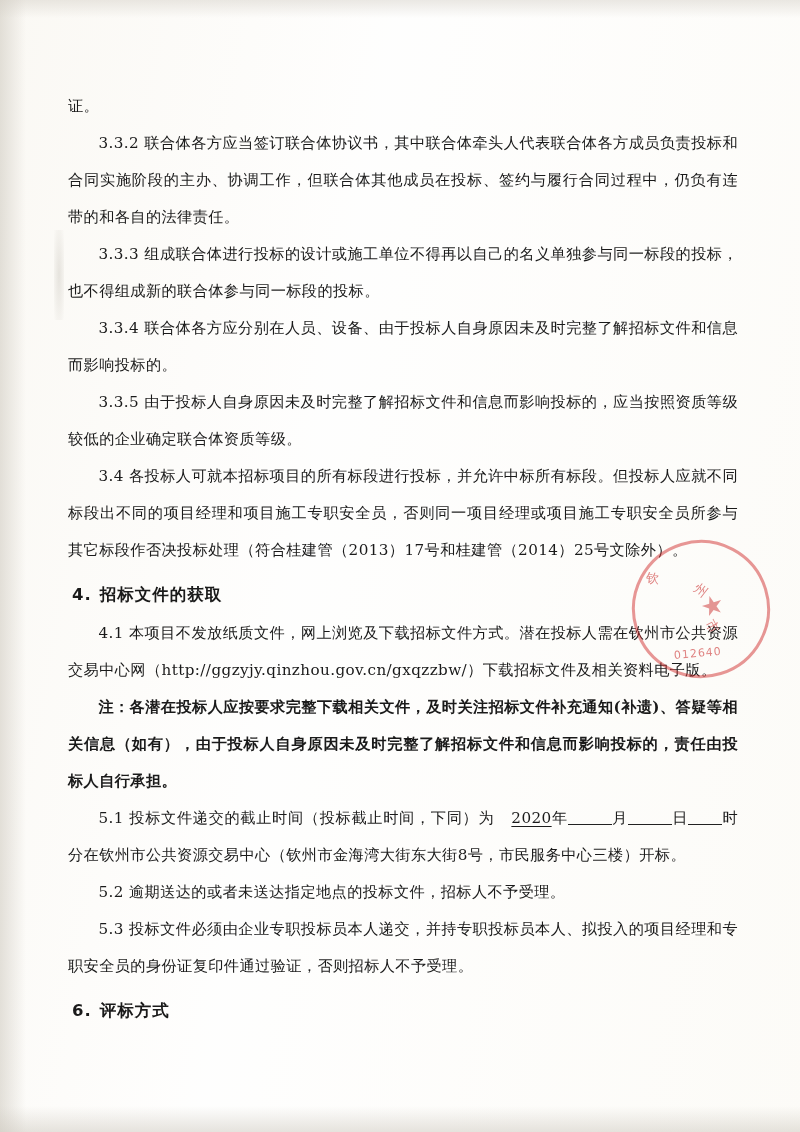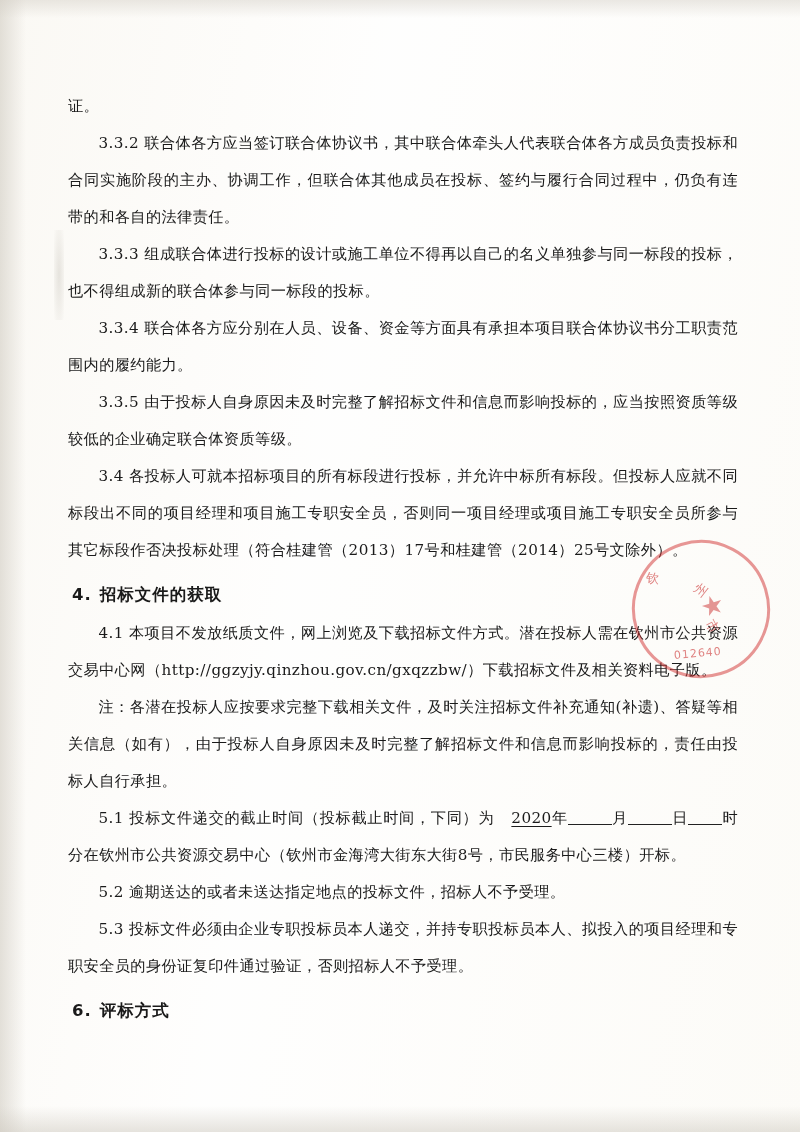--- a/index.html
+++ b/index.html
@@ -84,20 +84,21 @@
     min-width: 44px;
     border-bottom: 1px solid #222;
     height: 16px;
     vertical-align: -2px;
   }
   .blank-fill.short {
     min-width: 34px;
   }
   .small-note {
     font-size: 14.6px;
+    font-weight: bold;
   }
   .seal {
     position: absolute;
     right: 30px;
     top: 540px;
     width: 132px;
     height: 132px;
     border: 3px solid rgba(206, 40, 40, 0.62);
     border-radius: 50%;
     transform: rotate(-17deg);
@@ -170,21 +171,21 @@
   <div class="smudge"></div>
 
   <div class="content">
 
     <p class="body-line block">证。</p>
 
     <p class="para block">3.3.2 联合体各方应当签订联合体协议书，其中联合体牵头人代表联合体各方成员负责投标和合同实施阶段的主办、协调工作，但联合体其他成员在投标、签约与履行合同过程中，仍负有连带的和各自的法律责任。</p>
 
     <p class="para block">3.3.3 组成联合体进行投标的设计或施工单位不得再以自己的名义单独参与同一标段的投标，也不得组成新的联合体参与同一标段的投标。</p>
 
-    <p class="para block">3.3.4 联合体各方应分别在人员、设备、资金等方面具有承担本项目联合体协议书分工职责范围内的履约能力。</p>
+    <p class="para block">3.3.4 联合体各方应分别在人员、设备、由于投标人自身原因未及时完整了解招标文件和信息而影响投标的。</p>
 
     <p class="para block">3.3.5 由于投标人自身原因未及时完整了解招标文件和信息而影响投标的，应当按照资质等级较低的企业确定联合体资质等级。</p>
 
     <p class="para block">3.4 各投标人可就本招标项目的所有标段进行投标，并允许中标所有标段。但投标人应就不同标段出不同的项目经理和项目施工专职安全员，否则同一项目经理或项目施工专职安全员所参与其它标段作否决投标处理（符合桂建管（2013）17号和桂建管（2014）25号文除外）。</p>
 
 
     <h2 class="heading">
       <span class="num">4.</span><span>招标文件的获取</span>
     </h2>
 

